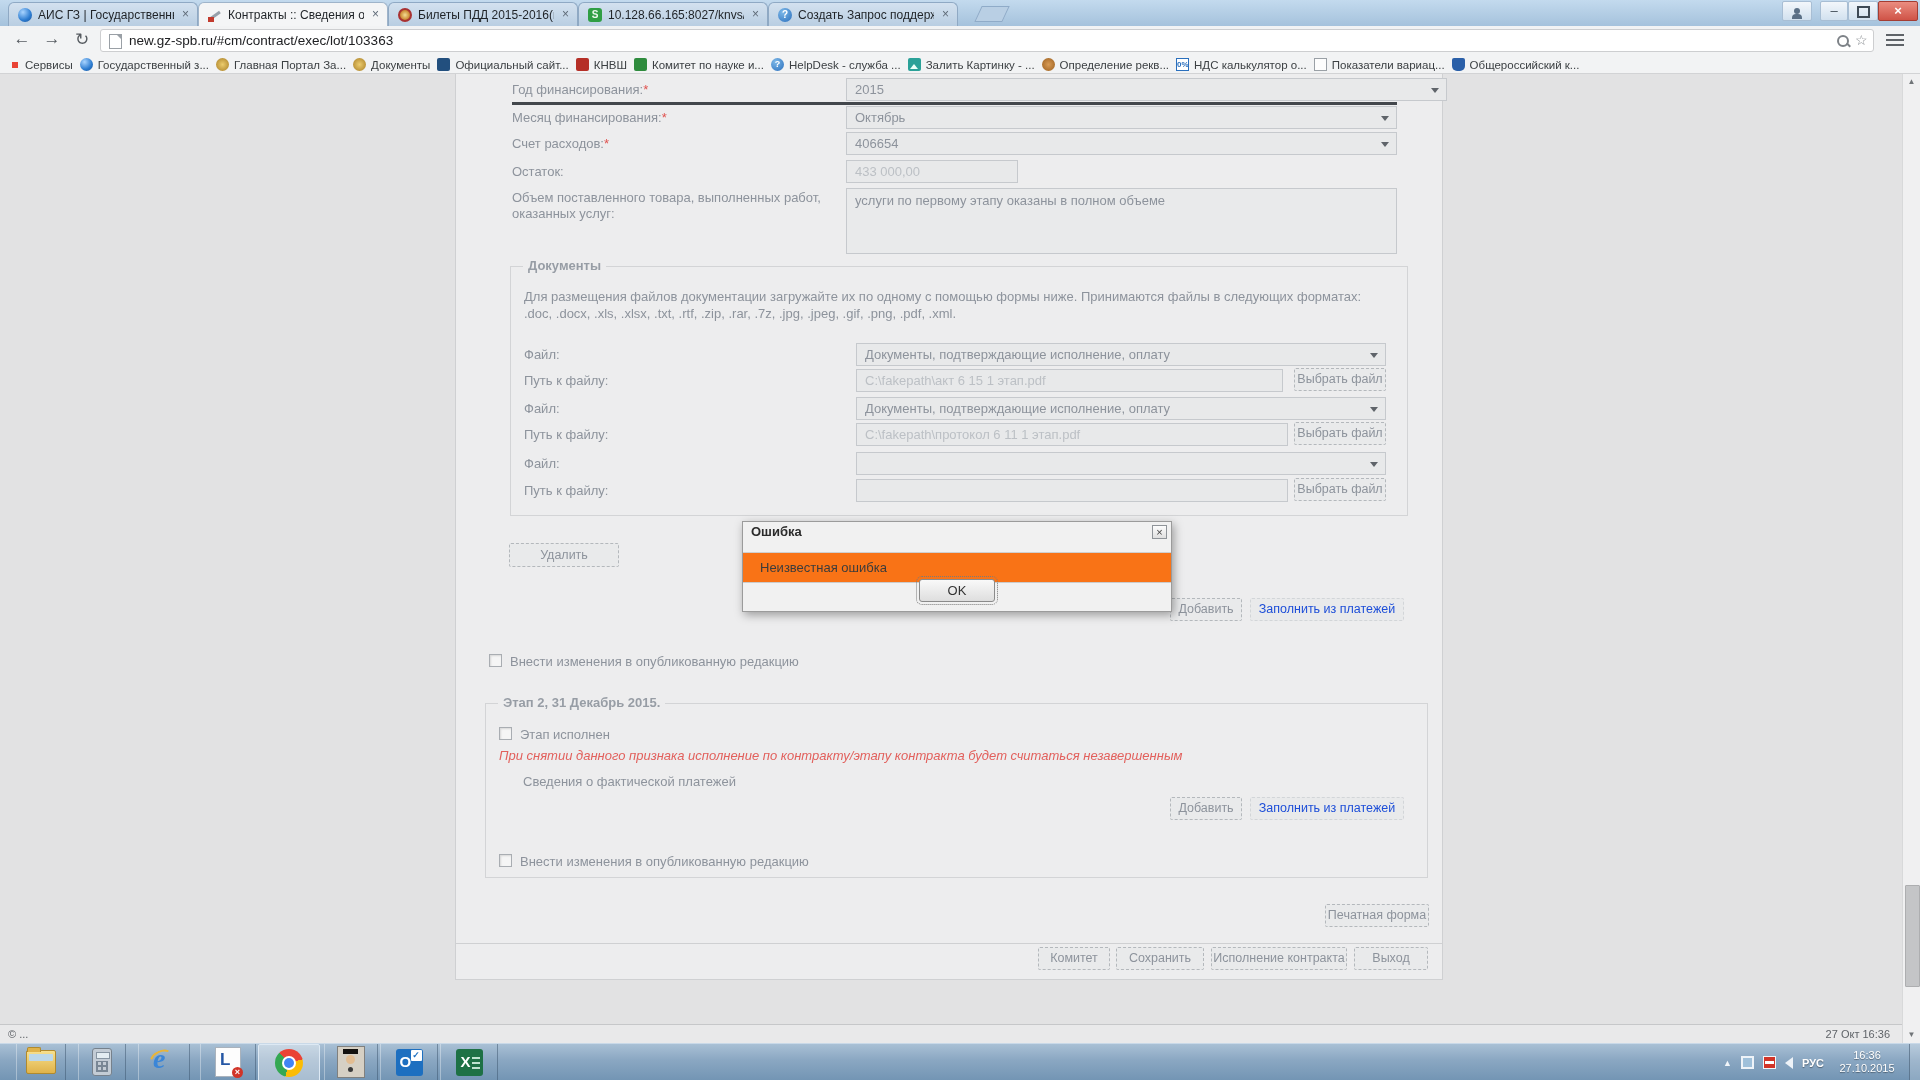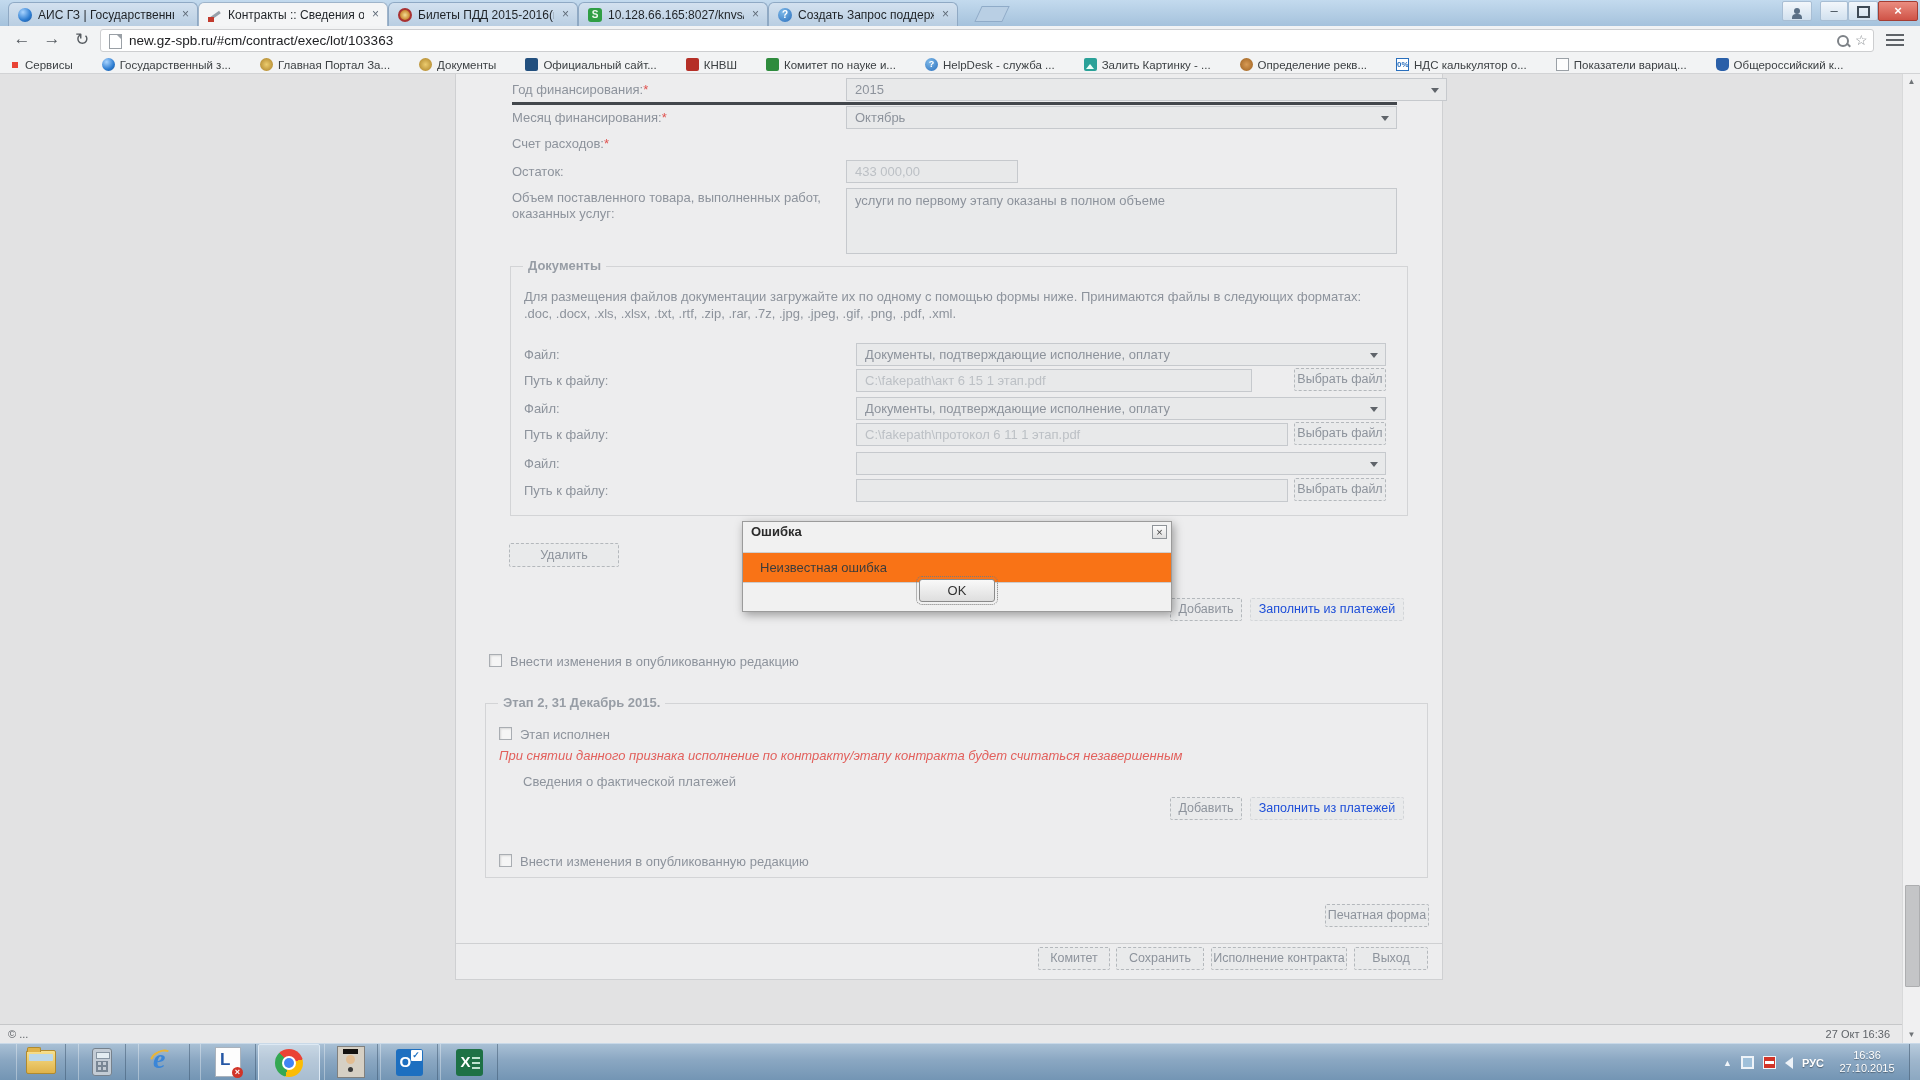--- a/index.html
+++ b/index.html
@@ -32,21 +32,21 @@
   .navic{position:absolute;top:3px;font-size:17px;color:#565b60;width:24px;text-align:center;}
   .omnibox{position:absolute;left:100px;top:3px;width:1774px;height:23px;box-sizing:border-box;background:#fff;border:1px solid #cdced0;border-radius:3px;}
   .docicon{position:absolute;left:8px;top:4px;width:11px;height:13px;background:#fff;border:1px solid #9aa0a6;}
   .docicon::after{content:'';position:absolute;right:-1px;top:-1px;border:3px solid #9aa0a6;border-left-color:transparent;border-bottom-color:transparent;}
   .urltext{position:absolute;left:28px;top:3px;font-size:13.5px;color:#202124;white-space:nowrap;}
   .mag{position:absolute;width:8px;height:8px;border:2px solid #7d8287;border-radius:50%;}
   .mag::after{content:'';position:absolute;left:7px;top:7px;width:5px;height:2px;background:#7d8287;transform:rotate(45deg);}
   .starico{position:absolute;font-size:14px;color:#85898d;}
   .menuic{position:absolute;left:1886px;top:8px;width:18px;height:14px;}
   .menuic i{display:block;height:2px;background:#5f6368;margin:0 0 3px;}
-  .bookmarks{position:absolute;left:0;top:56px;width:1920px;height:18px;background:#f2f3f4;border-bottom:1px solid #d2d3d5;display:flex;align-items:center;gap:29px;padding-left:10px;box-sizing:border-box;}
+  .bookmarks{position:absolute;left:0;top:56px;width:1920px;height:18px;background:#f2f3f4;border-bottom:1px solid #d2d3d5;display:flex;align-items:center;gap:7px;padding-left:10px;box-sizing:border-box;}
   .bm{display:flex;align-items:center;flex:none;}
   .bmt{font-size:11.5px;color:#3c4043;margin-left:5px;white-space:nowrap;}
   .bfv{width:13px;height:13px;flex:none;position:relative;box-sizing:border-box;}
   .b-apps{width:10px;height:10px;margin:0 2px;background:#e94335;box-shadow:6px 0 0 -4px #fbbc05,0 6px 0 -4px #34a853,6px 6px 0 -4px #4285f4;width:6px;height:6px;}
   .b-sphere{border-radius:50%;background:radial-gradient(circle at 35% 30%,#a8d4ff,#2b7bd0 60%,#174f91);}
   .b-gold{border-radius:50%;background:radial-gradient(#eccc6e,#a87d24);}
   .b-navy{background:#224f7e;border-radius:2px;}
   .b-red{background:#b52f27;border-radius:2px;}
   .b-greensq{background:#2e8b3d;border-radius:2px;}
   .b-q{border-radius:50%;background:radial-gradient(circle at 35% 30%,#7db8e8,#2a6fbd);}
@@ -241,36 +241,37 @@
     <div class="panel"></div>
 
     <div class="flabel" style="left:512px;top:82px;width:330px"><span>Год финансирования:</span><span class="req">*</span></div>
     <div class="fselect" style="left:846px;top:78px;width:601px"><span>2015</span><i class="chev"></i></div>
     <div class="darkline" style="left:512px;top:102px;width:885px;height:3px"></div>
 
     <div class="flabel" style="left:512px;top:110px;width:330px"><span>Месяц финансирования:</span><span class="req">*</span></div>
     <div class="fselect" style="left:846px;top:106px;width:551px"><span>Октябрь</span><i class="chev"></i></div>
 
     <div class="flabel" style="left:512px;top:136px;width:330px"><span>Счет расходов:</span><span class="req">*</span></div>
+    <div class="fselect" style="left:846px;top:132px;width:551px"><span>406654</span><i class="chev"></i></div>
 
     <div class="flabel" style="left:512px;top:164px;width:330px">Остаток:</div>
     <div class="finput dis" style="left:846px;top:160px;width:172px">433 000,00</div>
 
     <div class="flabel" style="left:512px;top:190px;width:325px">Объем поставленного товара, выполненных работ, оказанных услуг:</div>
     <div class="ftextarea" style="left:846px;top:188px;width:551px;height:66px">услуги по первому этапу оказаны в полном объеме</div>
 
     <div class="fieldset" style="left:510px;top:266px;width:898px;height:250px">
       <span class="legend">Документы</span>
     </div>
     <div class="flabel" style="left:524px;top:288px;width:860px;line-height:17px">Для размещения файлов документации загружайте их по одному с помощью формы ниже. Принимаются файлы в следующих форматах: .doc, .docx, .xls, .xlsx, .txt, .rtf, .zip, .rar, .7z, .jpg, .jpeg, .gif, .png, .pdf, .xml.</div>
 
     <div class="flabel" style="left:524px;top:347px">Файл:</div>
     <div class="fselect" style="left:856px;top:343px;width:530px"><span>Документы, подтверждающие исполнение, оплату</span><i class="chev"></i></div>
     <div class="flabel" style="left:524px;top:373px">Путь к файлу:</div>
-    <div class="finput dis" style="left:856px;top:369px;width:396px">C:\fakepath\акт 6 15 1 этап.pdf</div>
+    <div class="finput dis" style="left:856px;top:369px;width:427px">C:\fakepath\акт 6 15 1 этап.pdf</div>
     <div class="btn" style="left:1294px;top:368px;width:92px">Выбрать файл</div>
 
     <div class="flabel" style="left:524px;top:401px">Файл:</div>
     <div class="fselect" style="left:856px;top:397px;width:530px"><span>Документы, подтверждающие исполнение, оплату</span><i class="chev"></i></div>
     <div class="flabel" style="left:524px;top:427px">Путь к файлу:</div>
     <div class="finput dis" style="left:856px;top:423px;width:432px">C:\fakepath\протокол 6 11 1 этап.pdf</div>
     <div class="btn" style="left:1294px;top:422px;width:92px">Выбрать файл</div>
 
     <div class="flabel" style="left:524px;top:456px">Файл:</div>
     <div class="fselect" style="left:856px;top:452px;width:530px"><span></span><i class="chev"></i></div>

